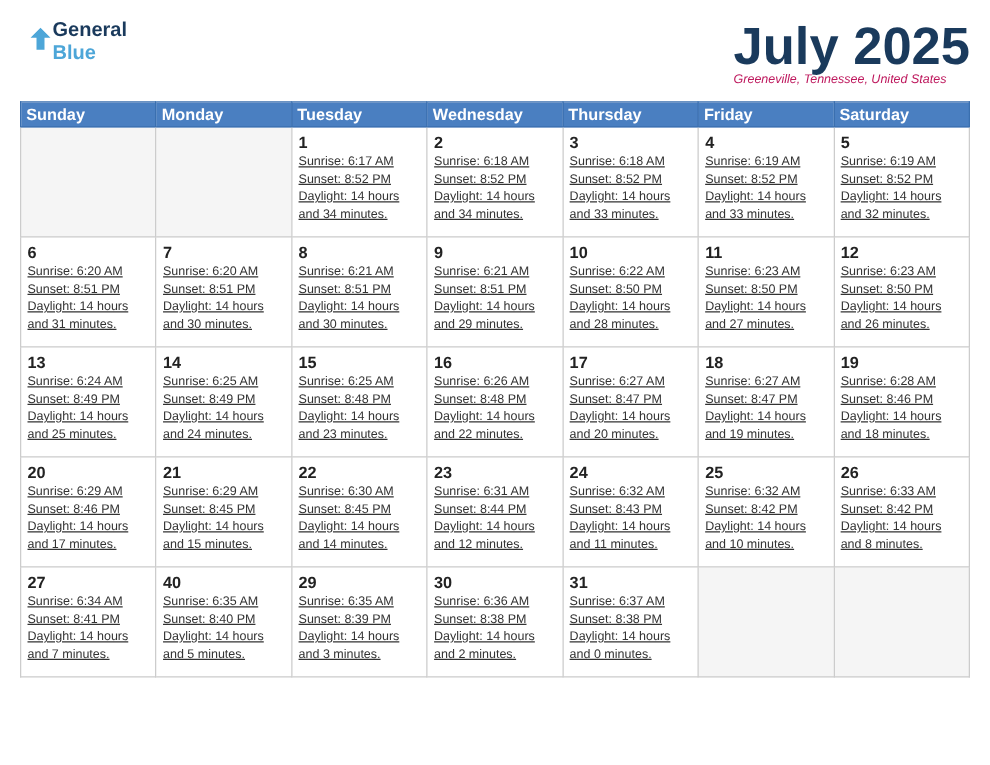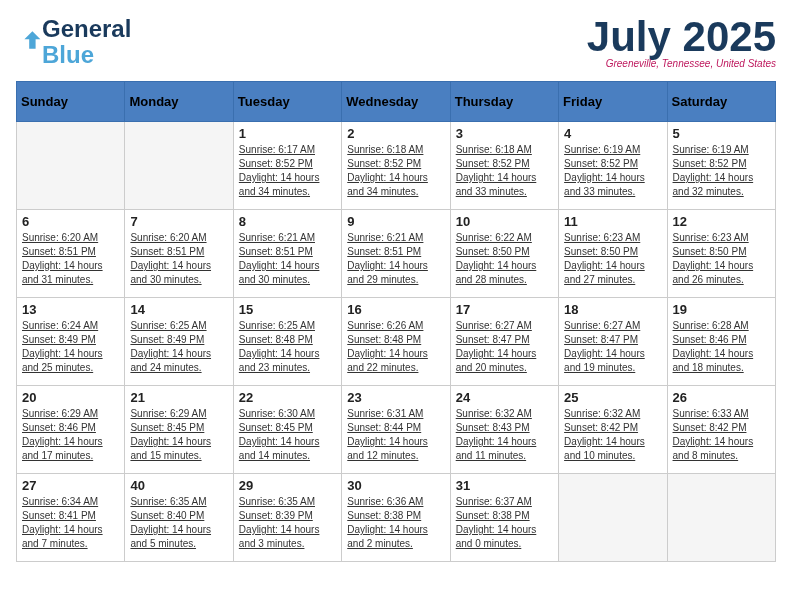--- a/index.html
+++ b/index.html
@@ -14,58 +14,58 @@
       display: flex;
       justify-content: space-between;
       align-items: flex-start;
       margin-bottom: 12px;
     }
     .logo {
       display: flex;
       align-items: center;
     }
     .logo-text {
-      font-size: 24px;
+      font-size: 16px;
       font-weight: bold;
       color: #1a3a5c;
       line-height: 1.1;
     }
     .logo-text span {
       color: #4da6d8;
     }
     .logo-icon {
       width: 24px;
       height: 24px;
       margin-left: 2px;
     }
     .title-block {
-      text-align: right;
+      text-align: left;
     }
     .month-title {
       font-size: 42px;
       font-weight: bold;
       color: #1a3a5c;
       line-height: 1;
     }
     .location {
       font-size: 10px;
       color: #be185d;
       font-style: italic;
     }
     .calendar {
       width: 100%;
       border-collapse: collapse;
       border: 1px solid #ccc;
     }
     .calendar th {
       background-color: #4a7fc1;
-      color: #000000;
+      color: #ffffff;
       font-size: 13px;
       font-weight: bold;
-      padding: 12px 4px;
+      padding: 2px 4px;
       text-align: left;
       border: 1px solid #3a6faf;
     }
     .calendar td {
       vertical-align: top;
       border: 1px solid #ccc;
       padding: 4px 5px;
       font-size: 10.5px;
       color: #333;
       width: 108px;

